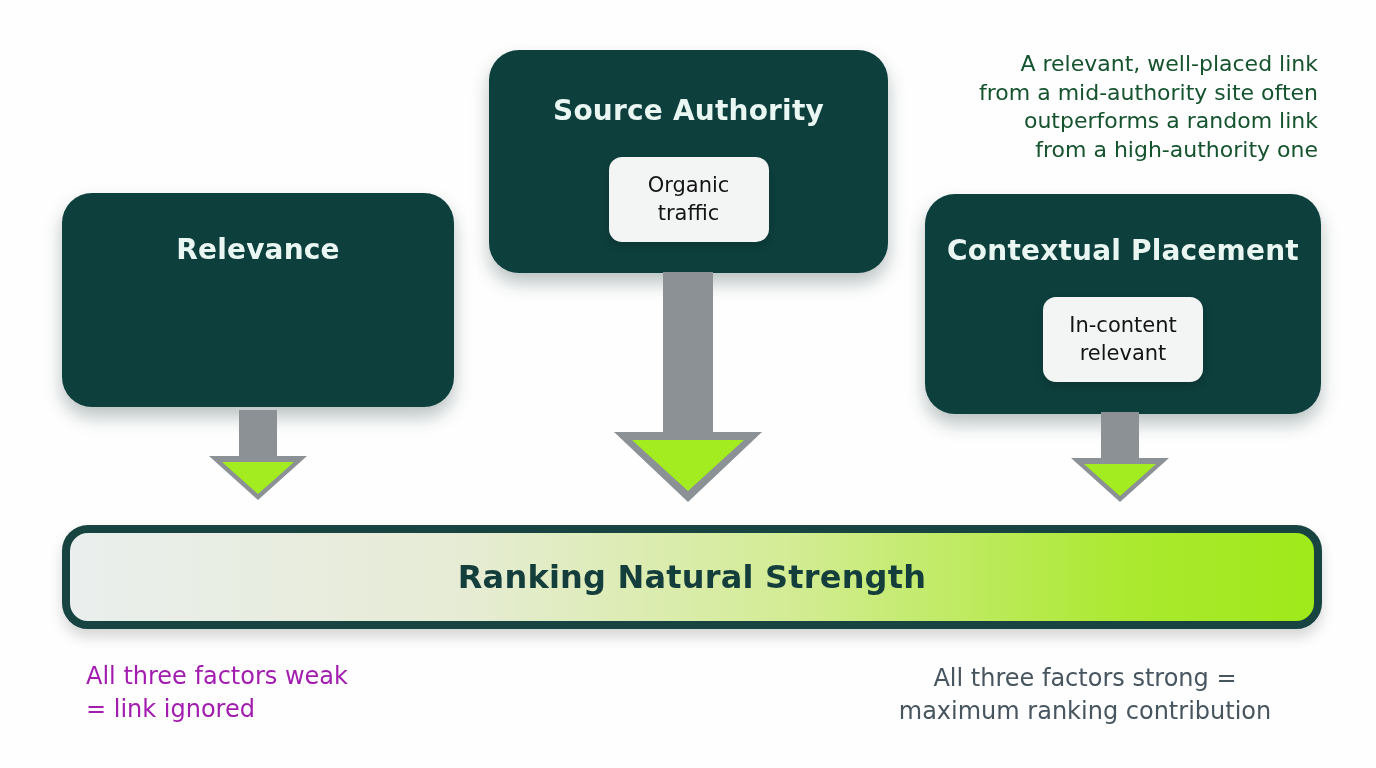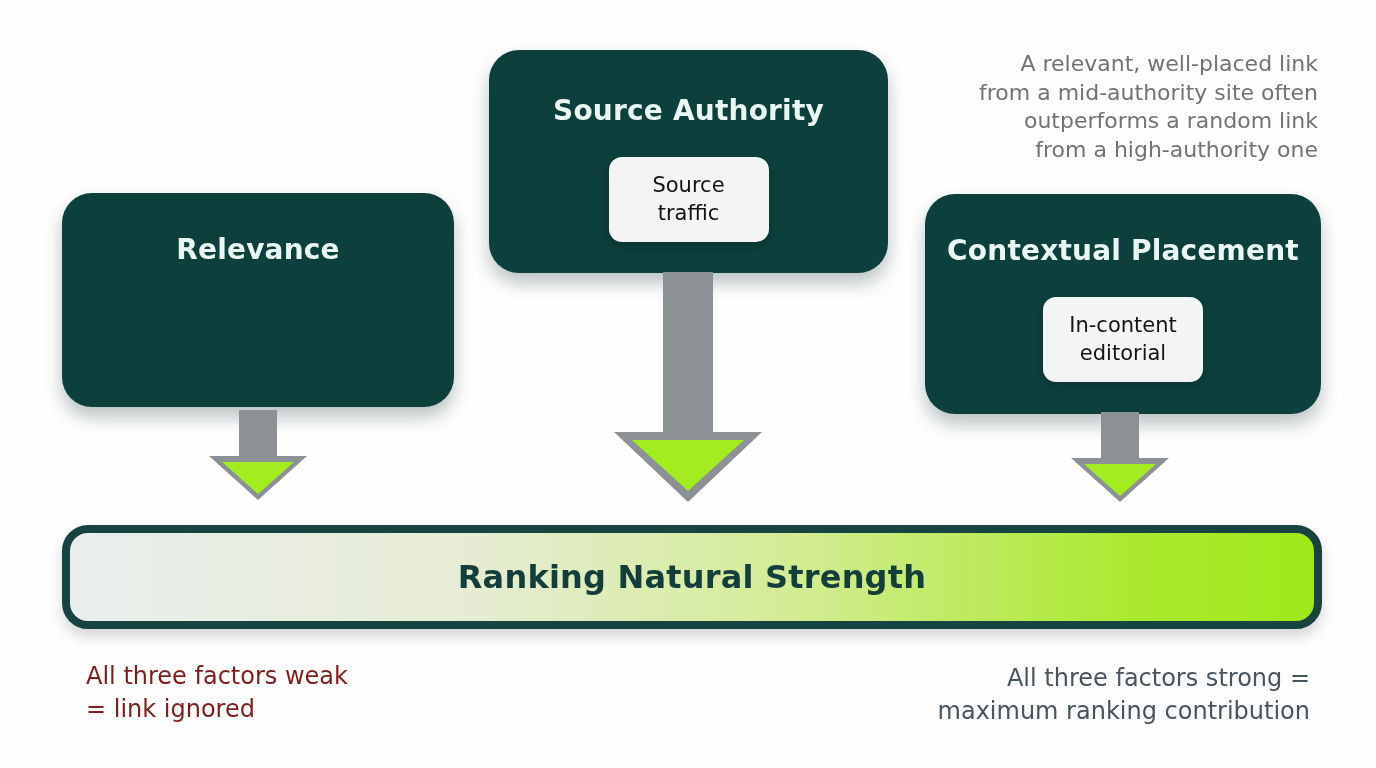--- a/index.html
+++ b/index.html
@@ -88,36 +88,36 @@
 
   
   .note { position: absolute; white-space: pre-line; }
   #note-top-right {
     top: 50px;
     right: 58px;
     width: 420px;
     text-align: right;
     font-size: 22px;
     line-height: 1.3;
-    color: #737373;
+    color: #14532d;
   }
   #note-bottom-left {
     left: 86px;
     top: 660px;
     width: 360px;
     text-align: left;
     font-size: 24px;
     line-height: 1.38;
-    color: #7f1d1d;
+    color: #a21caf;
   }
   #note-bottom-right {
     left: 860px;
     top: 662px;
     width: 450px;
-    text-align: right;
+    text-align: center;
     font-size: 24px;
     line-height: 1.38;
     color: #47555f;
   }
 </style>
 </head>
 <body>
 
 <div id="canvas">
 
@@ -126,28 +126,28 @@
 outperforms a random link
 from a high-authority one</div>
 
   <div class="card" id="card-relevance">
     <div class="card-title">Relevance</div>
   </div>
 
   <div class="card" id="card-source">
     <div class="card-title">Source Authority</div>
     <div class="chip-row">
-      <div class="chip">Source traffic</div>
+      <div class="chip">Organic traffic</div>
     </div>
   </div>
 
   <div class="card" id="card-contextual">
     <div class="card-title">Contextual Placement</div>
     <div class="chip-row">
-      <div class="chip">In-content editorial</div>
+      <div class="chip">In-content relevant</div>
     </div>
   </div>
 
   <svg class="arrow" id="arrow-left" width="100" height="92" viewBox="0 0 100 92">
     <rect x="31" y="0" width="38" height="52" fill="#8b9194"></rect>
     <polygon points="1,46 99,46 50,90" fill="#8b9194"></polygon>
     <polygon points="14,52 86,52 50,84" fill="#a2ec1f"></polygon>
   </svg>
 
   <svg class="arrow" id="arrow-mid" width="150" height="232" viewBox="0 0 150 232">

